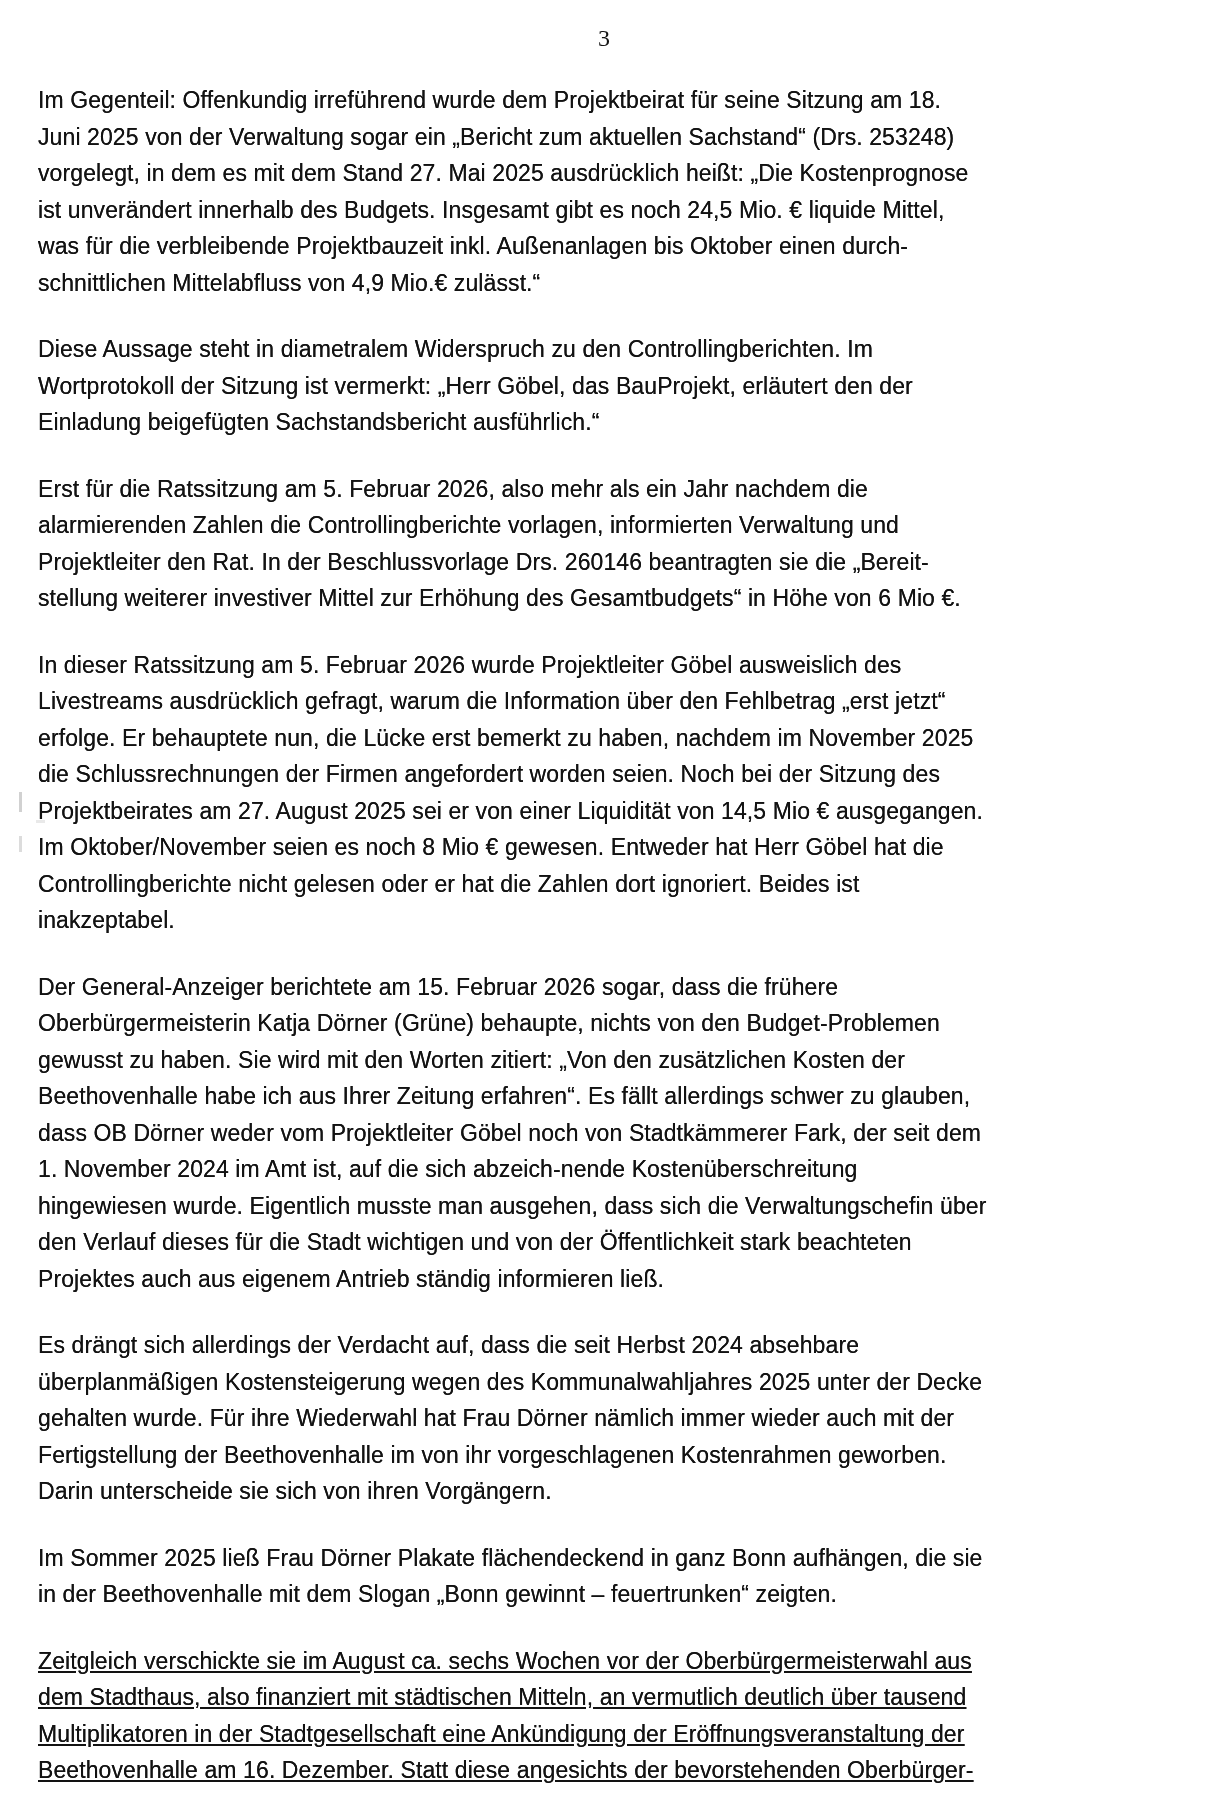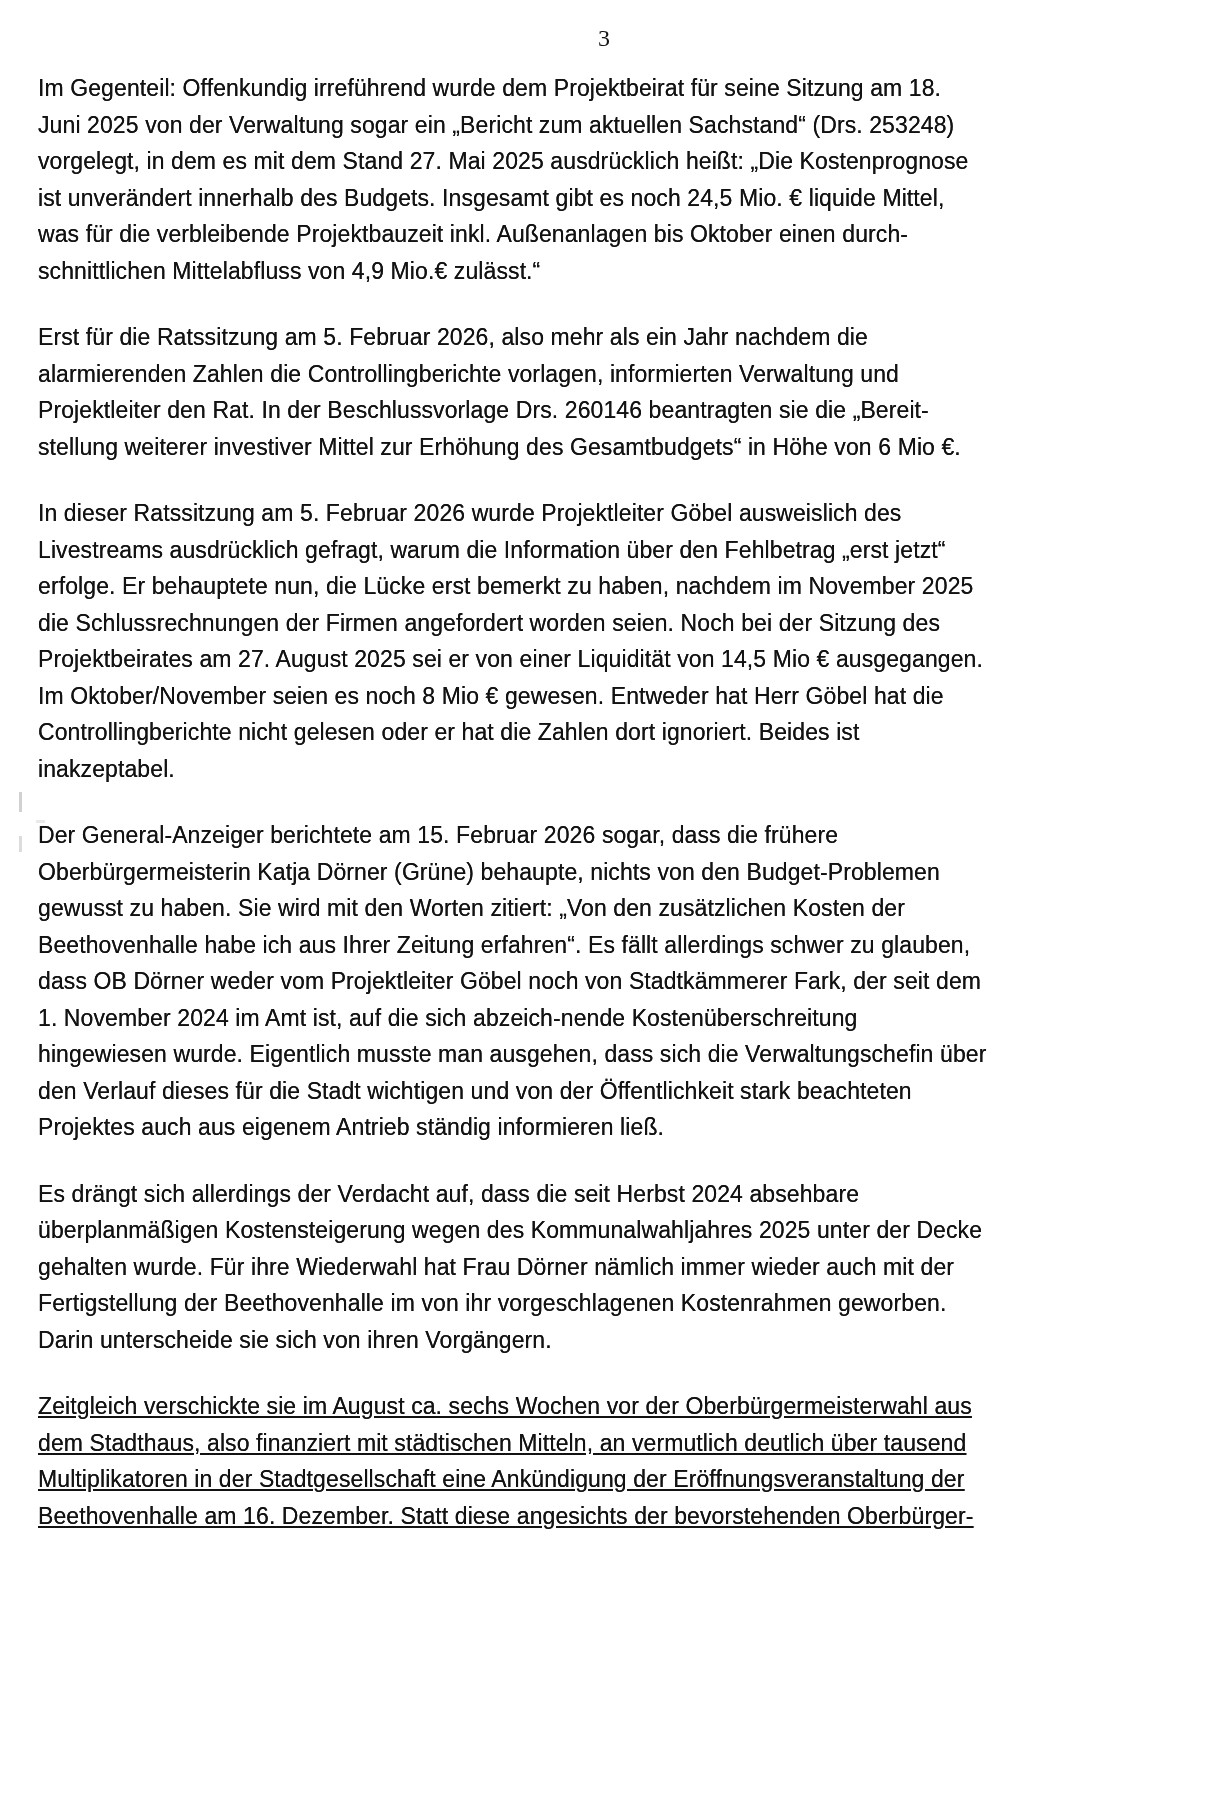--- a/index.html
+++ b/index.html
@@ -19,21 +19,21 @@
   }
   .page-number {
     padding-top: 26px;
     text-align: center;
     font-family: "Liberation Serif", "DejaVu Serif", serif;
     font-size: 24px;
     line-height: 24px;
     color: #141414;
   }
   .content {
-    margin: 20px 30px 0 38px;
+    margin: 32px 30px 0 38px;
     width: 1140px;
     font-size: 23px;
     line-height: 36.5px;
     font-weight: 400;
     letter-spacing: 0.1px;
     color: #121212;
     
     text-shadow: 0 0 0.6px rgba(0,0,0,0.85);
   }
   .para {
@@ -54,20 +54,23 @@
 
   <div class="page-number">3</div>
 
   <div class="content">
     <p class="para">Im Gegenteil: Offenkundig irreführend wurde dem Projektbeirat für seine Sitzung am 18.
 Juni 2025 von der Verwaltung sogar ein „Bericht zum aktuellen Sachstand“ (Drs. 253248)
 vorgelegt, in dem es mit dem Stand 27. Mai 2025 ausdrücklich heißt: „Die Kostenprognose
 ist unverändert innerhalb des Budgets. Insgesamt gibt es noch 24,5 Mio. € liquide Mittel,
 was für die verbleibende Projektbauzeit inkl. Außenanlagen bis Oktober einen durch-
 schnittlichen Mittelabfluss von 4,9 Mio.€ zulässt.“</p>
+    <p class="para">Diese Aussage steht in diametralem Widerspruch zu den Controllingberichten. Im
+Wortprotokoll der Sitzung ist vermerkt: „Herr Göbel, das BauProjekt, erläutert den der
+Einladung beigefügten Sachstandsbericht ausführlich.“</p>
     <p class="para">Erst für die Ratssitzung am 5. Februar 2026, also mehr als ein Jahr nachdem die
 alarmierenden Zahlen die Controllingberichte vorlagen, informierten Verwaltung und
 Projektleiter den Rat. In der Beschlussvorlage Drs. 260146 beantragten sie die „Bereit-
 stellung weiterer investiver Mittel zur Erhöhung des Gesamtbudgets“ in Höhe von 6 Mio €.</p>
     <p class="para">In dieser Ratssitzung am 5. Februar 2026 wurde Projektleiter Göbel ausweislich des
 Livestreams ausdrücklich gefragt, warum die Information über den Fehlbetrag „erst jetzt“
 erfolge. Er behauptete nun, die Lücke erst bemerkt zu haben, nachdem im November 2025
 die Schlussrechnungen der Firmen angefordert worden seien. Noch bei der Sitzung des
 Projektbeirates am 27. August 2025 sei er von einer Liquidität von 14,5 Mio € ausgegangen.
 Im Oktober/November seien es noch 8 Mio € gewesen. Entweder hat Herr Göbel hat die
@@ -80,20 +83,22 @@
 dass OB Dörner weder vom Projektleiter Göbel noch von Stadtkämmerer Fark, der seit dem
 1. November 2024 im Amt ist, auf die sich abzeich-nende Kostenüberschreitung
 hingewiesen wurde. Eigentlich musste man ausgehen, dass sich die Verwaltungschefin über
 den Verlauf dieses für die Stadt wichtigen und von der Öffentlichkeit stark beachteten
 Projektes auch aus eigenem Antrieb ständig informieren ließ.</p>
     <p class="para">Es drängt sich allerdings der Verdacht auf, dass die seit Herbst 2024 absehbare
 überplanmäßigen Kostensteigerung wegen des Kommunalwahljahres 2025 unter der Decke
 gehalten wurde. Für ihre Wiederwahl hat Frau Dörner nämlich immer wieder auch mit der
 Fertigstellung der Beethovenhalle im von ihr vorgeschlagenen Kostenrahmen geworben.
 Darin unterscheide sie sich von ihren Vorgängern.</p>
+    <p class="para">Im Sommer 2025 ließ Frau Dörner Plakate flächendeckend in ganz Bonn aufhängen, die sie
+in der Beethovenhalle mit dem Slogan „Bonn gewinnt – feuertrunken“ zeigten.</p>
     <p class="para">Zeitgleich verschickte sie im August ca. sechs Wochen vor der Oberbürgermeisterwahl aus
 dem Stadthaus, also finanziert mit städtischen Mitteln, an vermutlich deutlich über tausend
 Multiplikatoren in der Stadtgesellschaft eine Ankündigung der Eröffnungsveranstaltung der
 Beethovenhalle am 16. Dezember. Statt diese angesichts der bevorstehenden Oberbürger-</p>
   </div>
 
   <div class="artifact artifact-a"></div>
   <div class="artifact artifact-b"></div>
   <div class="artifact artifact-c"></div>
 

